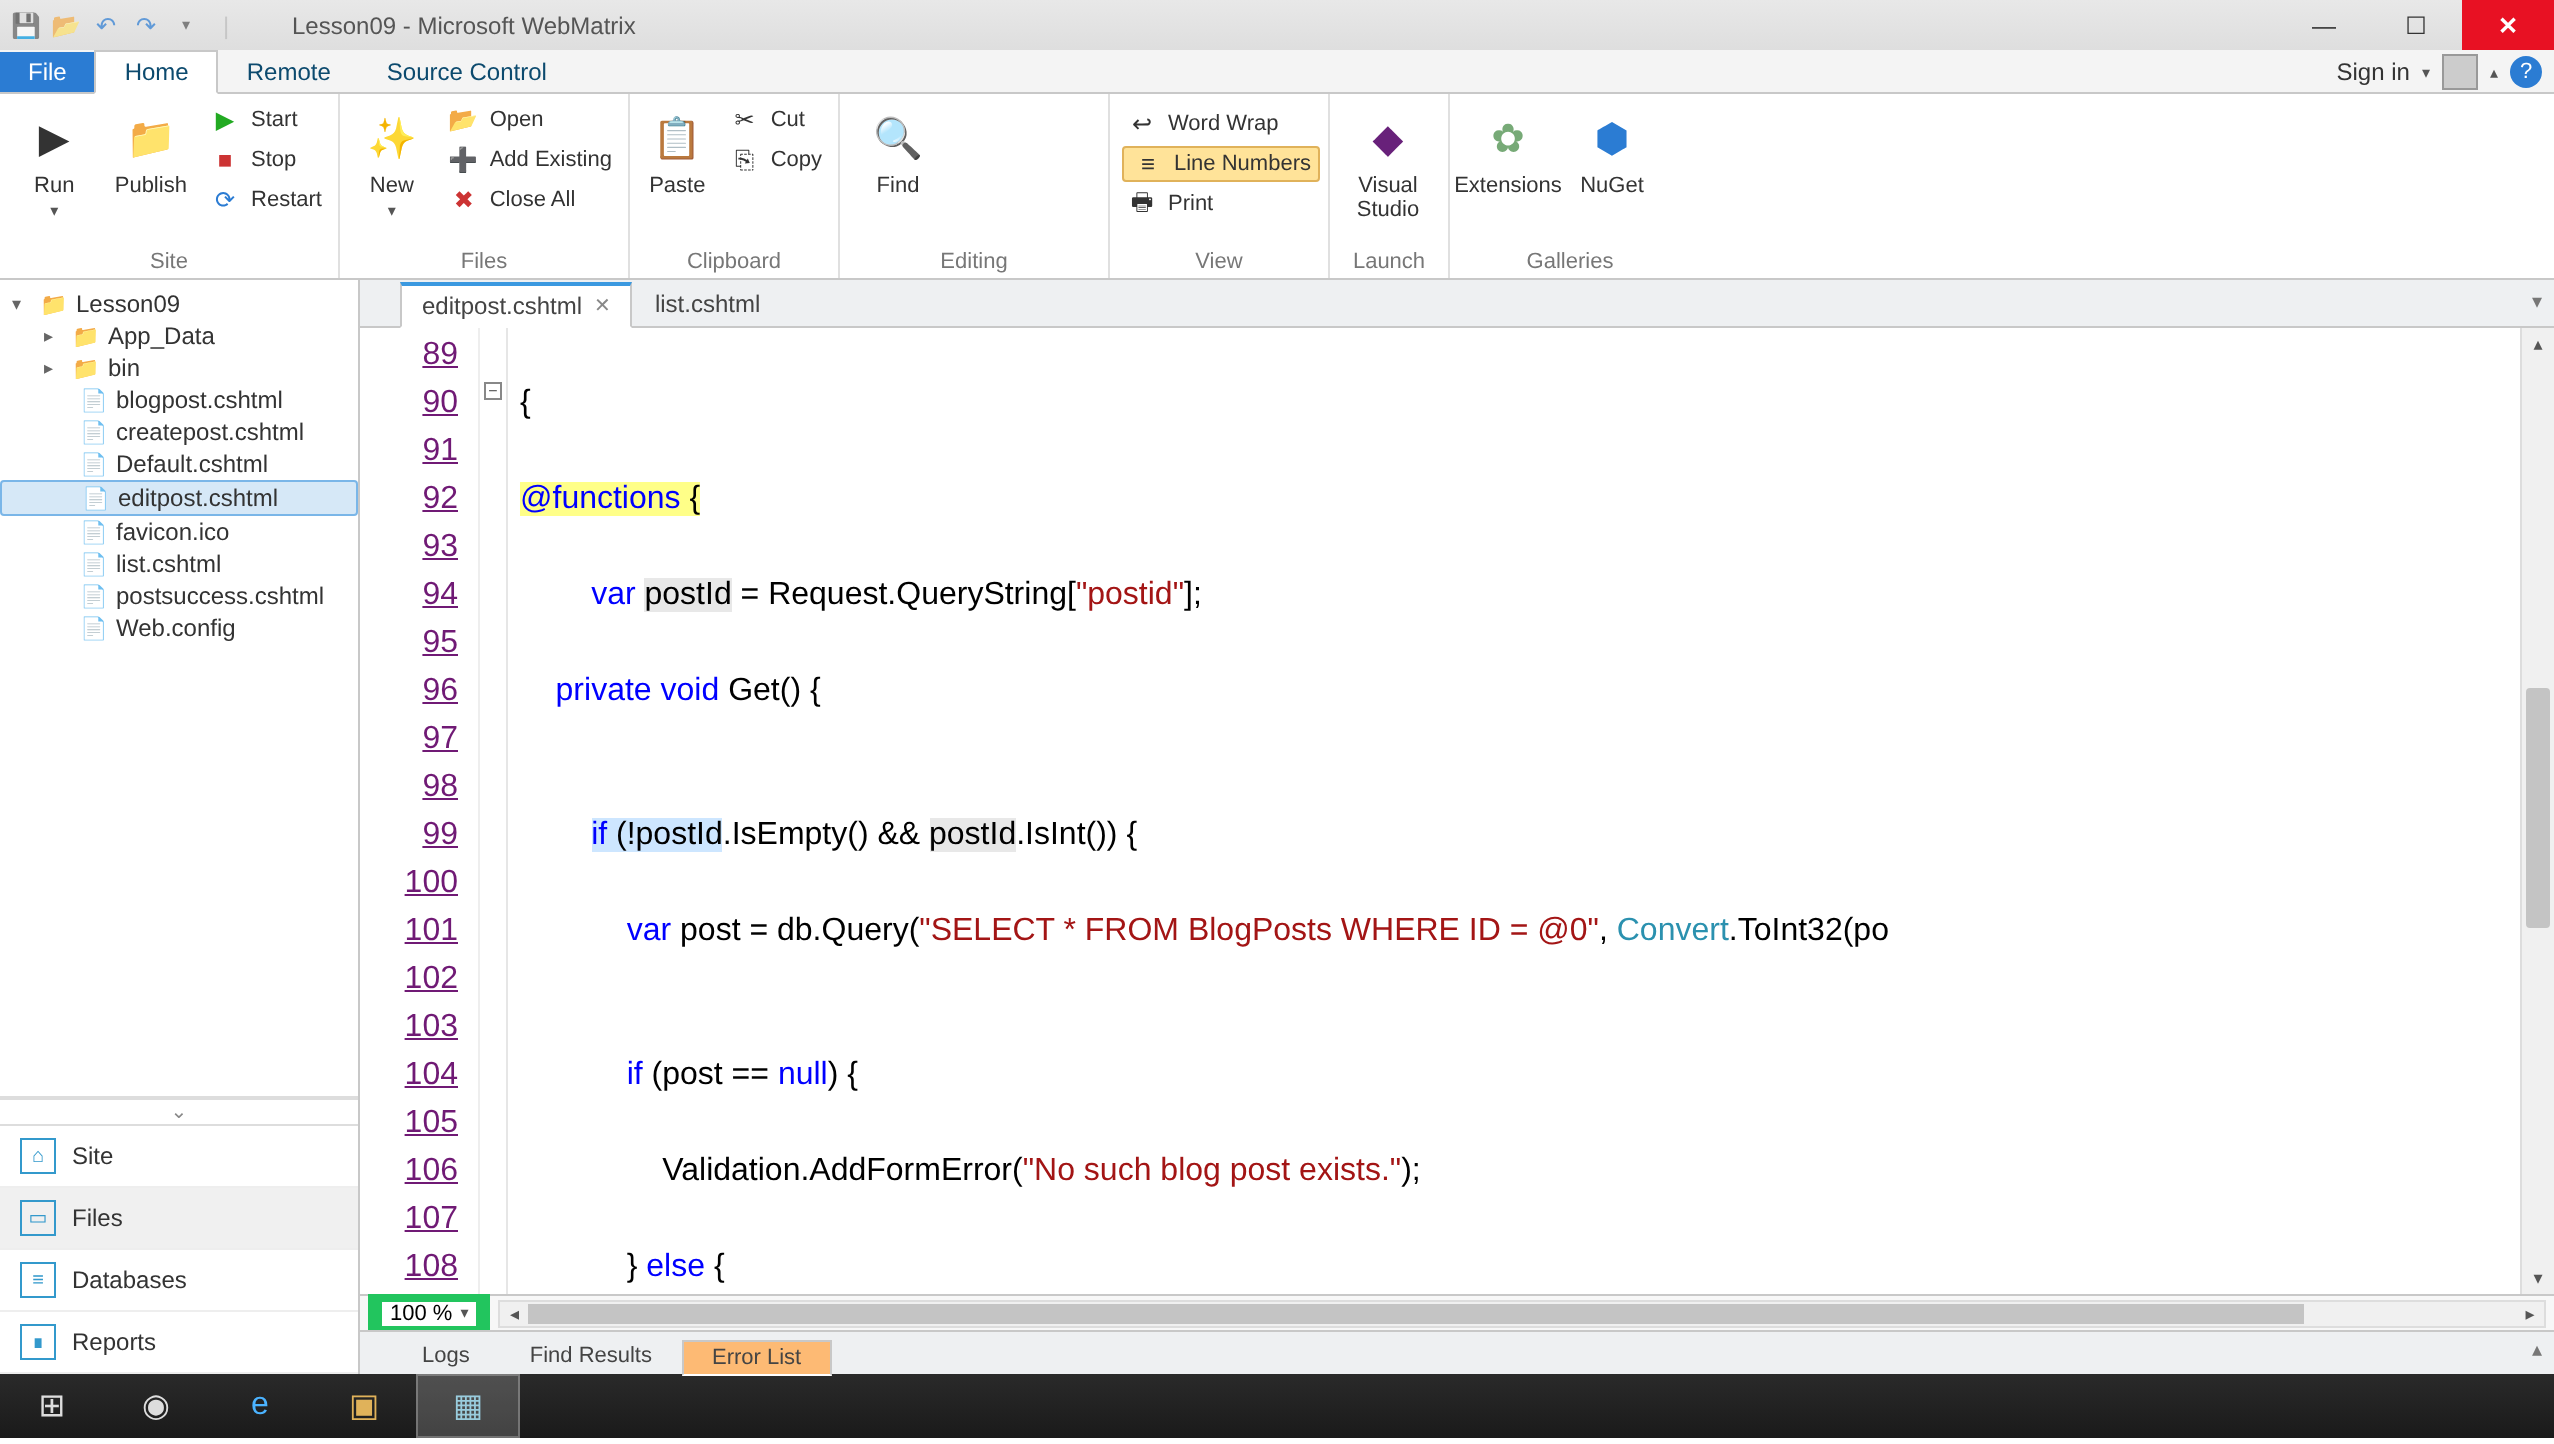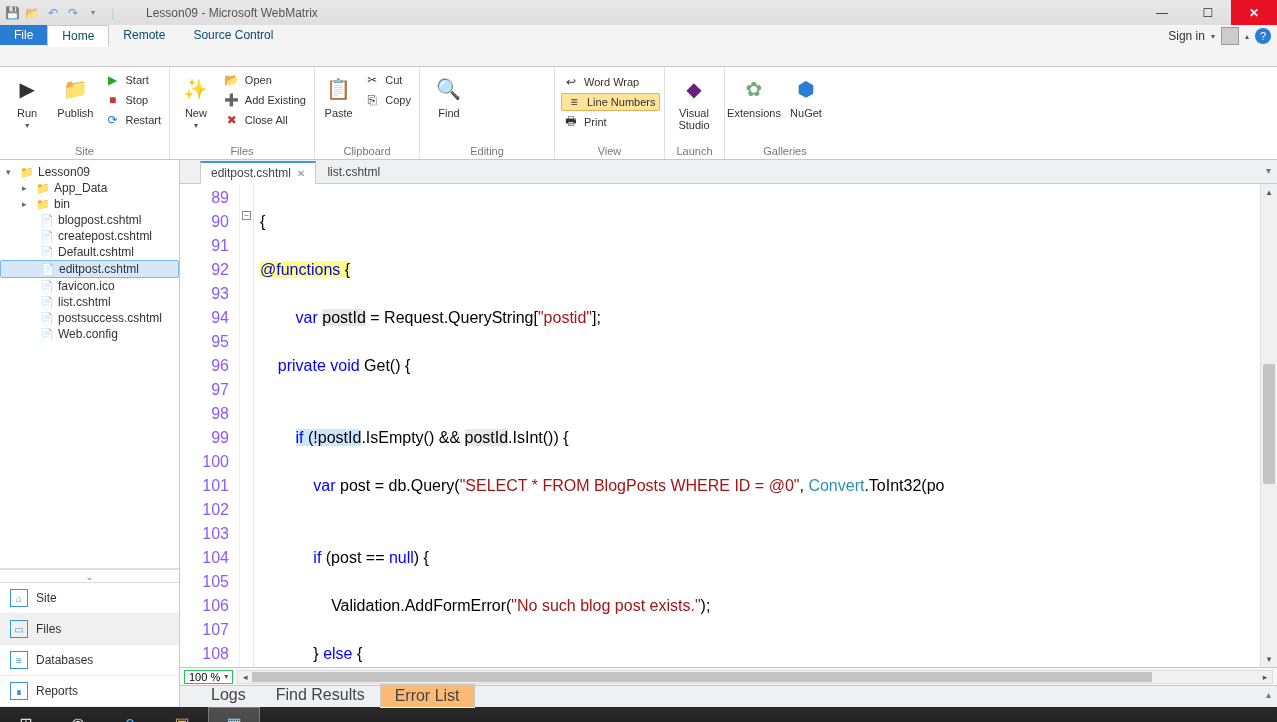--- a/index.html
+++ b/index.html
@@ -8,21 +8,21 @@
 
 .titlebar { height: 25px; background: linear-gradient(#e8e8e8,#dedede); display: flex; align-items: center; font-size: 12px; color: #555; position: relative; }
 .titlebar .qat { display:flex; gap:6px; padding:0 6px; align-items:center; }
 .titlebar .qat span { width:14px; height:14px; display:inline-flex; align-items:center; justify-content:center; opacity:.7; }
 .titlebar .title { margin-left: 20px; }
 .titlebar .winbtns { position:absolute; right:0; top:0; display:flex; height:25px;}
 .titlebar .winbtns div { width:46px; display:flex; align-items:center; justify-content:center; font-size:12px; color:#333; }
 .titlebar .winbtns .close { background:#e81123; color:#fff; font-weight:bold; }
 
 
-.menurow { height: 42px; display:flex; align-items:flex-start; border-bottom:1px solid #c8c8c8; background:#f4f4f4; position:relative;}
+.menurow { height: 22px; display:flex; align-items:center; border-bottom:1px solid #c8c8c8; background:#f4f4f4; position:relative;}
 .menutab { padding: 3px 14px; font-size:12px; color:#0c4a6e; cursor:default; }
 .menutab.file { background:#2b7cd3; color:#fff; }
 .menutab.active { background:#fff; border:1px solid #c8c8c8; border-bottom:1px solid #fff; margin-bottom:-1px; }
 .menurow .right { position:absolute; right:6px; top:2px; display:flex; align-items:center; gap:6px; font-size:12px; color:#333;}
 .menurow .right .avatar { width:18px; height:18px; background:#ccc; border:1px solid #999;}
 .menurow .right .helpq { width:16px; height:16px; border-radius:50%; background:#2b7cd3; color:#fff; display:flex; align-items:center; justify-content:center; font-size:11px;}
 
 
 .ribbon { height: 93px; background:#fff; border-bottom:1px solid #c8c8c8; display:flex; }
 .rgroup { border-right:1px solid #e0e0e0; display:flex; flex-direction:column; justify-content:space-between; padding:2px 6px 0 6px; position:relative;}
@@ -58,43 +58,43 @@
 
 
 .editor { flex:1; display:flex; flex-direction:column; min-width:0;}
 .tabbar { height:24px; background:#eef0f2; border-bottom:1px solid #c8c8c8; display:flex; align-items:flex-end; padding-left:20px; gap:0; position:relative;}
 .filetab { font-size:12px; padding:3px 10px; border:1px solid transparent; color:#444; display:flex; align-items:center; gap:6px; border-top:2px solid transparent;}
 .filetab.active { background:#fff; border:1px solid #c8c8c8; border-bottom:1px solid #fff; border-top:2px solid #3b99e0; margin-bottom:-1px;}
 .filetab .x { color:#888; font-size:10px;}
 .tabbar .drop { position:absolute; right:6px; top:5px; font-size:10px; color:#777;}
 
 .codewrap { flex:1; display:flex; overflow:hidden; font-family: Consolas, monospace; font-size:16px; background:#fff; position:relative;}
-.gutter { width:60px; text-align:right; color:#8b5cf6; background:#fff; padding:2px 10px 2px 0; line-height:24px; user-select:none; border-right:1px solid #eee;}
+.gutter { width:60px; text-align:right; color:#701a75; background:#fff; padding:2px 10px 2px 0; line-height:24px; user-select:none; border-right:1px solid #eee;text-decoration:underline;}
 .fold { width:14px; background:#fff; border-right:1px solid #e6e6e6; position:relative;}
 .fold .box { position:absolute; left:2px; width:9px; height:9px; border:1px solid #888; font-size:8px; line-height:8px; text-align:center; color:#555; background:#fff;}
 .code { flex:1; padding:2px 0 2px 6px; line-height:24px; white-space:pre; overflow:hidden; color:#000;}
 .kw { color:#0000ff;}
 .str { color:#a31515;}
 .type { color:#2b91af;}
 .hl-yellow { background:#ffff88;}
 .hl-blue { background:#cde6ff;}
 .hl-gray { background:#e8e8e8;}
 .codewrap .vscroll { width:17px; background:#f0f0f0; border-left:1px solid #ddd; position:relative;}
 .vscroll .thumb { position:absolute; left:2px; right:2px; background:#c4c4c4; border-radius:2px;}
 .vscroll .arr { position:absolute; left:0; right:0; height:16px; display:flex; align-items:center; justify-content:center; font-size:9px; color:#555;}
 
 .zoomrow { height:18px; border-top:1px solid #c8c8c8; display:flex; align-items:center; font-size:11px; background:#f7f7f7;}
-.zoomrow .zoom { border:1px solid #22c55e; padding:0 4px; margin-left:4px; display:flex; align-items:center; gap:4px; background:#fff;}
+.zoomrow .zoom { border:7px solid #22c55e; padding:0 4px; margin-left:4px; display:flex; align-items:center; gap:4px; background:#fff;}
 .zoomrow .hscroll { flex:1; height:14px; margin:0 4px; background:#f0f0f0; border:1px solid #ddd; position:relative;}
 .zoomrow .hscroll .lt, .zoomrow .hscroll .rt { position:absolute; top:0; bottom:0; width:14px; display:flex; align-items:center; justify-content:center; font-size:9px; color:#555;}
 .zoomrow .hscroll .rt { right:0;}
 .zoomrow .hscroll .hthumb { position:absolute; top:1px; bottom:1px; background:#c4c4c4;}
 
 .bottomtabs { height:22px; background:#eef0f2; border-top:1px solid #c8c8c8; display:flex; align-items:flex-end; padding-left:16px; position:relative;}
-.btab { font-size:16px; padding:2px 14px; border:1px solid transparent; color:#444;}
+.btab { font-size:11px; padding:2px 14px; border:1px solid transparent; color:#444;}
 .btab.active { background:#fdba74; border:1px solid #c8c8c8; border-bottom:1px solid #fff; margin-bottom:-1px;}
 .bottomtabs .up { position:absolute; right:6px; top:3px; font-size:10px; color:#777;}
 
 
 .taskbar { height:32px; background:linear-gradient(#2a2a2a,#1a1a1a); display:flex; align-items:center;}
 .taskbar .tb { width:52px; height:32px; display:flex; align-items:center; justify-content:center; color:#ddd; font-size:16px; }
 .taskbar .tb.active { background:rgba(255,255,255,.18); box-shadow:inset 0 0 0 1px rgba(255,255,255,.25);}
 .taskbar .filler { flex:1; background:repeating-linear-gradient(45deg, rgba(90,140,90,.35) 0 40px, rgba(60,90,130,.35) 40px 80px, rgba(150,130,80,.35) 80px 120px);}
 </style>
 </head>

